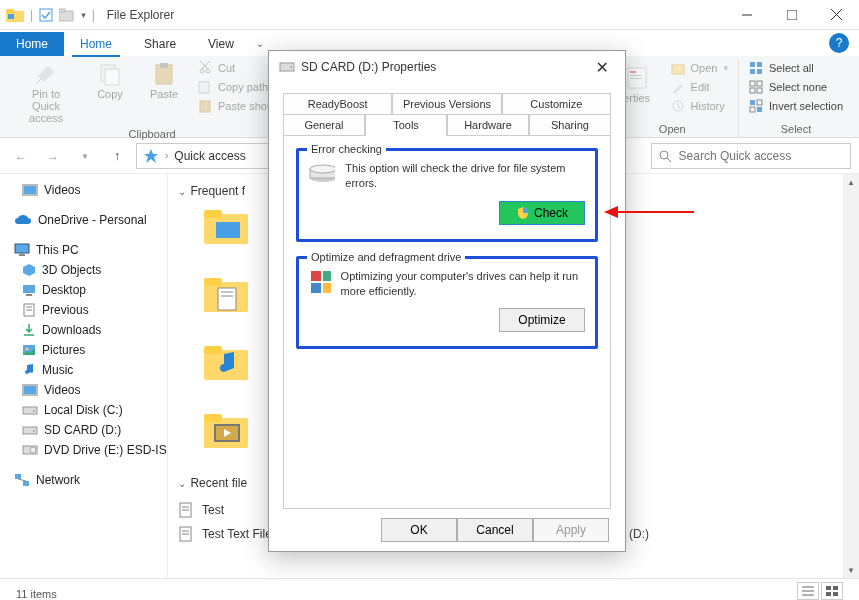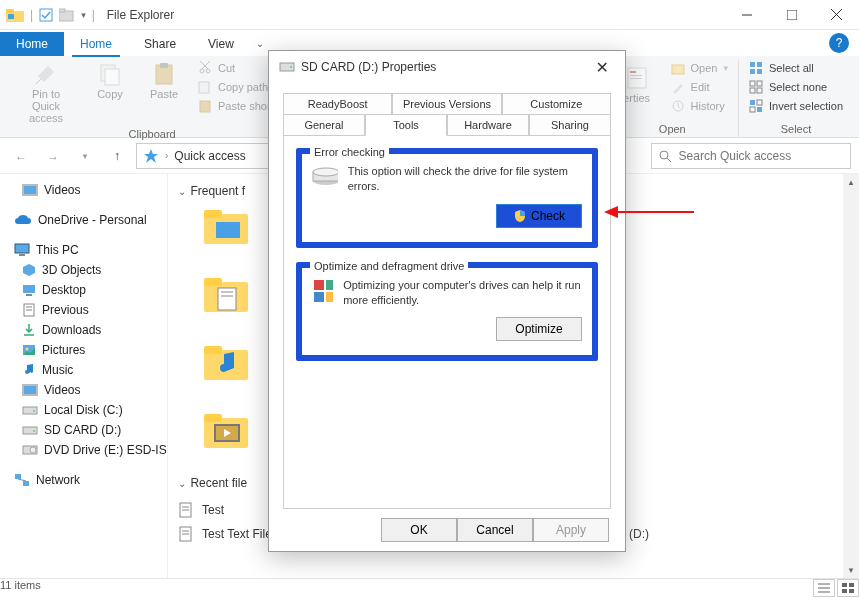--- a/index.html
+++ b/index.html
@@ -47,40 +47,40 @@
 .content{flex:1;position:relative;padding:6px 10px;overflow:hidden;}
 .grouphdr{display:flex;align-items:center;gap:4px;font-size:12px;color:#333;margin:4px 0 8px 0;}
 .grouphdr .chev{font-size:10px;color:#666}
 .tilesrow{display:flex;flex-direction:column;gap:28px;margin-left:24px;}
 .tile{width:48px;height:40px;}
 .filerow{display:flex;align-items:center;gap:8px;padding:4px 0;font-size:12px;}
 .filerow .loc{margin-left:auto;margin-right:200px;color:#444;}
 .scrollbar{position:absolute;right:0;top:0;bottom:0;width:16px;background:#f2f2f2;display:flex;flex-direction:column;align-items:center;}
 .scrollbar .arrow{height:16px;display:flex;align-items:center;justify-content:center;font-size:9px;color:#666;width:100%;}
 
-.statusbar{position:absolute;left:0;right:0;bottom:0;height:22px;border-top:1px solid #e5e5e5;display:flex;align-items:flex-start;padding:0 0;font-size:11px;color:#555;}
+.statusbar{position:absolute;left:0;right:0;bottom:0;height:22px;border-top:1px solid #e5e5e5;display:flex;align-items:flex-end;padding:0 16px;font-size:11px;color:#555;}
 .statusbar .viewbtns{margin-left:auto;display:flex;gap:2px;}
 .viewbtn{width:22px;height:18px;border:1px solid #ccc;display:flex;align-items:center;justify-content:center;}
 
 .dialog{position:absolute;left:268px;top:50px;width:358px;height:502px;background:#fff;border:1px solid #999;box-shadow:0 6px 24px rgba(0,0,0,.25);display:flex;flex-direction:column;}
 .dlg-title{height:32px;display:flex;align-items:center;padding:0 10px;font-size:12px;}
 .dlg-title .x{margin-left:auto;font-size:16px;color:#333;padding:2px 6px;}
 .dlg-tabs{margin:10px 14px 0 14px;position:relative;}
 .tabrow{display:flex;}
 .dlgtab{flex:1;text-align:center;font-size:11px;padding:4px 0;border:1px solid #ccc;background:#fdfdfd;}
 .tabrow.top .dlgtab{border-bottom:none}
 .tabrow.bot .dlgtab{border-top:1px solid #ccc}
 .dlgtab.active{background:#fff;border-bottom:1px solid #fff;position:relative;z-index:2;}
 .dlg-body{flex:1;margin:0 14px;border:1px solid #ccc;border-top:none;padding:12px 12px;}
-.fieldset{border:6px solid #1d4ed8;border-radius:2px;padding:10px 10px 14px 10px;margin-bottom:14px;position:relative;}
+.fieldset{border:3px solid #1d4ed8;border-radius:2px;padding:10px 10px 14px 10px;margin-bottom:14px;position:relative;}
 .fieldset .legend{position:absolute;top:-8px;left:8px;background:#fff;padding:0 4px;font-size:11px;color:#333;}
 .fs-row{display:flex;gap:10px;align-items:flex-start;}
 .fs-row .txt{font-size:11px;color:#333;line-height:1.35;}
 .dlgbtn{min-width:86px;height:24px;border:1px solid #adadad;background:#f0f0f0;font-size:12px;display:inline-flex;align-items:center;justify-content:center;gap:4px;margin-top:10px;margin-left:auto;}
-.dlgbtn.primary{border:1px solid #2a84d4;background:#1d4ed8;}
+.dlgbtn.primary{border:1px solid #2a84d4;background:#22c55e;}
 .dlg-footer{height:42px;display:flex;align-items:center;justify-content:flex-end;gap:0;padding:0 16px;}
 .footbtn{min-width:76px;height:24px;border:1px solid #adadad;background:#f0f0f0;font-size:12px;}
 .footbtn:disabled{color:#999;background:#f7f7f7;}
 
 .annot{position:absolute;left:604px;top:204px;pointer-events:none;}
 </style>
 </head>
 <body>
 
 <div class="titlebar">

